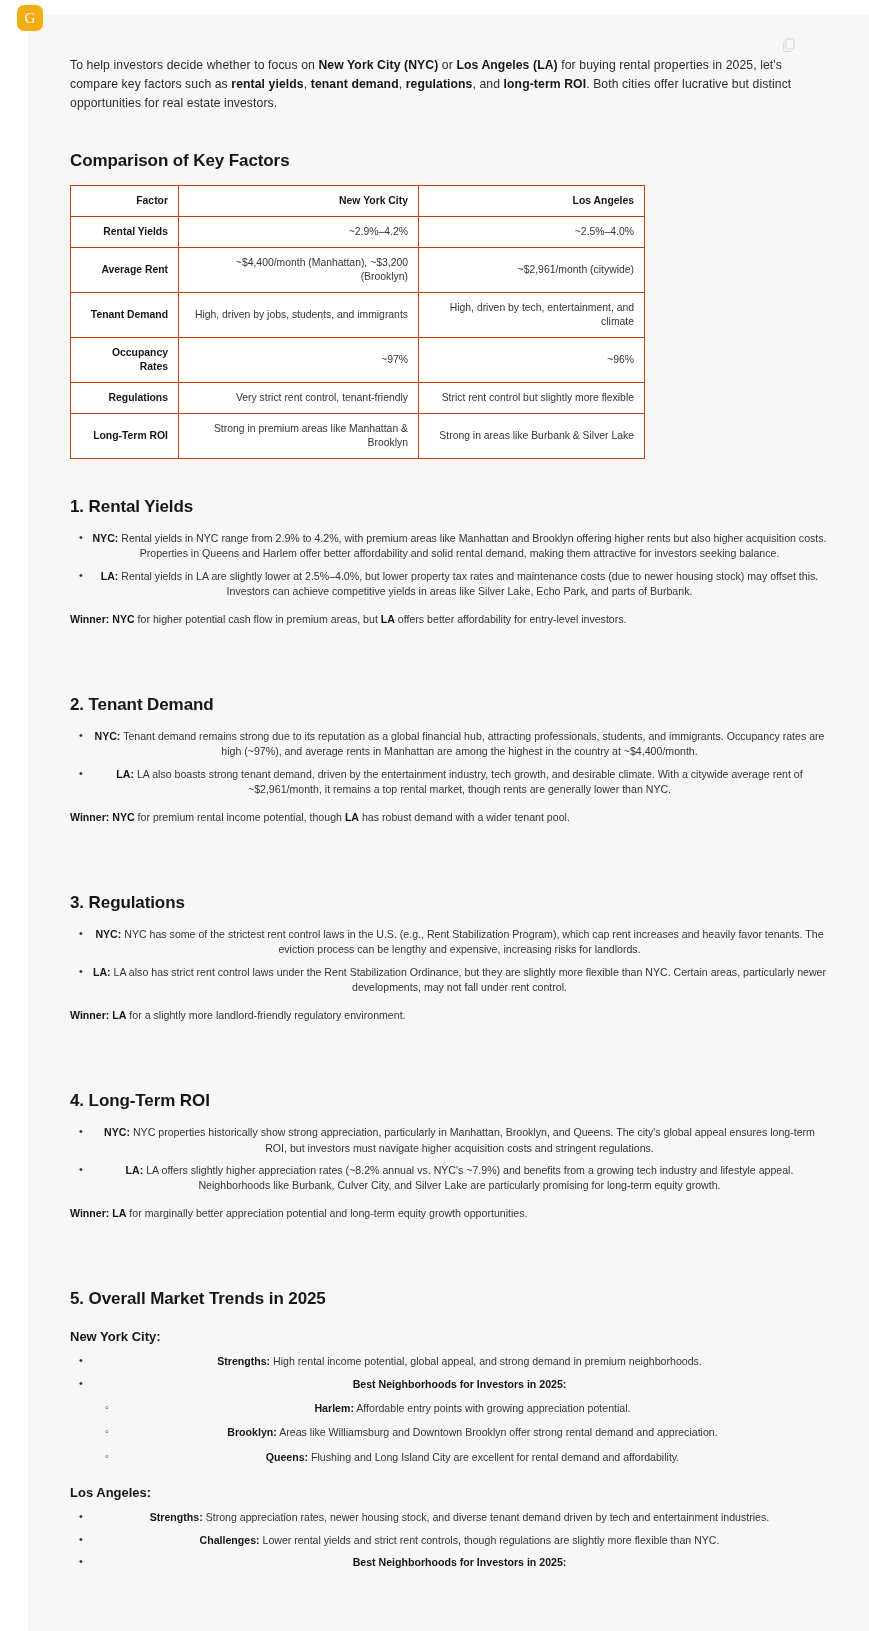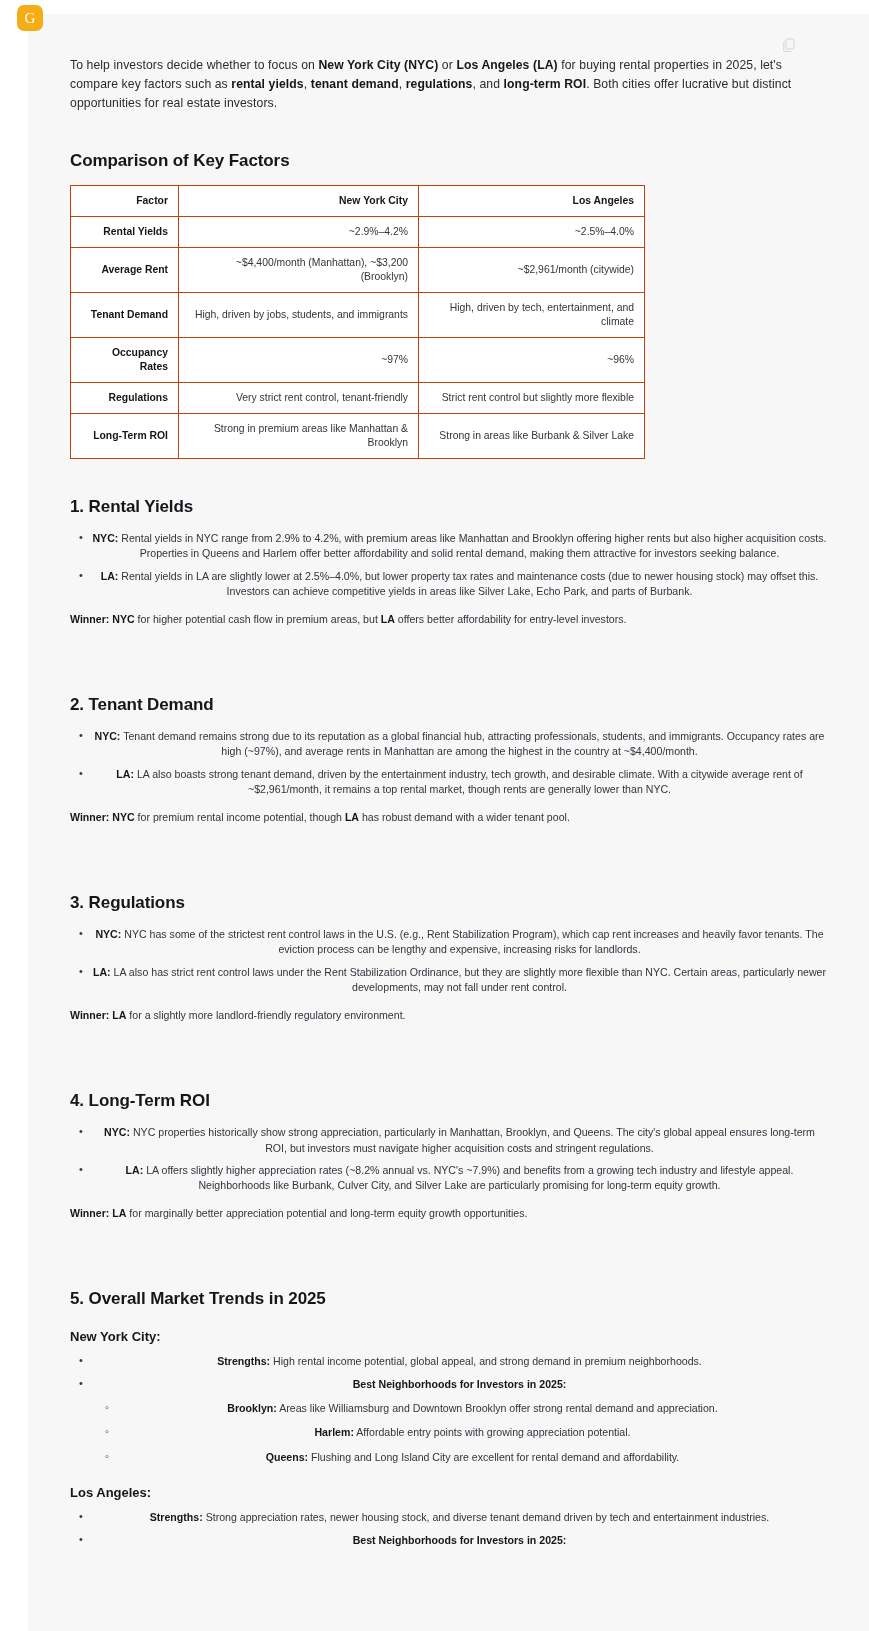--- a/index.html
+++ b/index.html
@@ -301,28 +301,29 @@
 
       <div class="sec">
         <h2 class="section-title">5. Overall Market Trends in 2025</h2>
 
         <h3 class="sub-title">New York City:</h3>
         <ul class="bullets">
           <li><b>Strengths:</b><span> High rental income potential, global appeal, and strong demand in premium neighborhoods.</span></li>
           <li><b>Best Neighborhoods for Investors in 2025:</b><span></span></li>
         </ul>
         <ul class="bullets circle">
+          <li><b>Harlem:</b><span> Affordable entry points with growing appreciation potential.</span></li>
           <li><b>Brooklyn:</b><span> Areas like Williamsburg and Downtown Brooklyn offer strong rental demand and appreciation.</span></li>
-          <li><b>Harlem:</b><span> Affordable entry points with growing appreciation potential.</span></li>
           <li><b>Queens:</b><span> Flushing and Long Island City are excellent for rental demand and affordability.</span></li>
         </ul>
 
         <h3 class="sub-title">Los Angeles:</h3>
         <ul class="bullets">
           <li><b>Strengths:</b><span> Strong appreciation rates, newer housing stock, and diverse tenant demand driven by tech and entertainment industries.</span></li>
+          <li><b>Challenges:</b><span> Lower rental yields and strict rent controls, though regulations are slightly more flexible than NYC.</span></li>
           <li><b>Best Neighborhoods for Investors in 2025:</b><span></span></li>
         </ul>
 
       </div>
 
     </div>
   </div>
 </div>
 
 </body></html>

